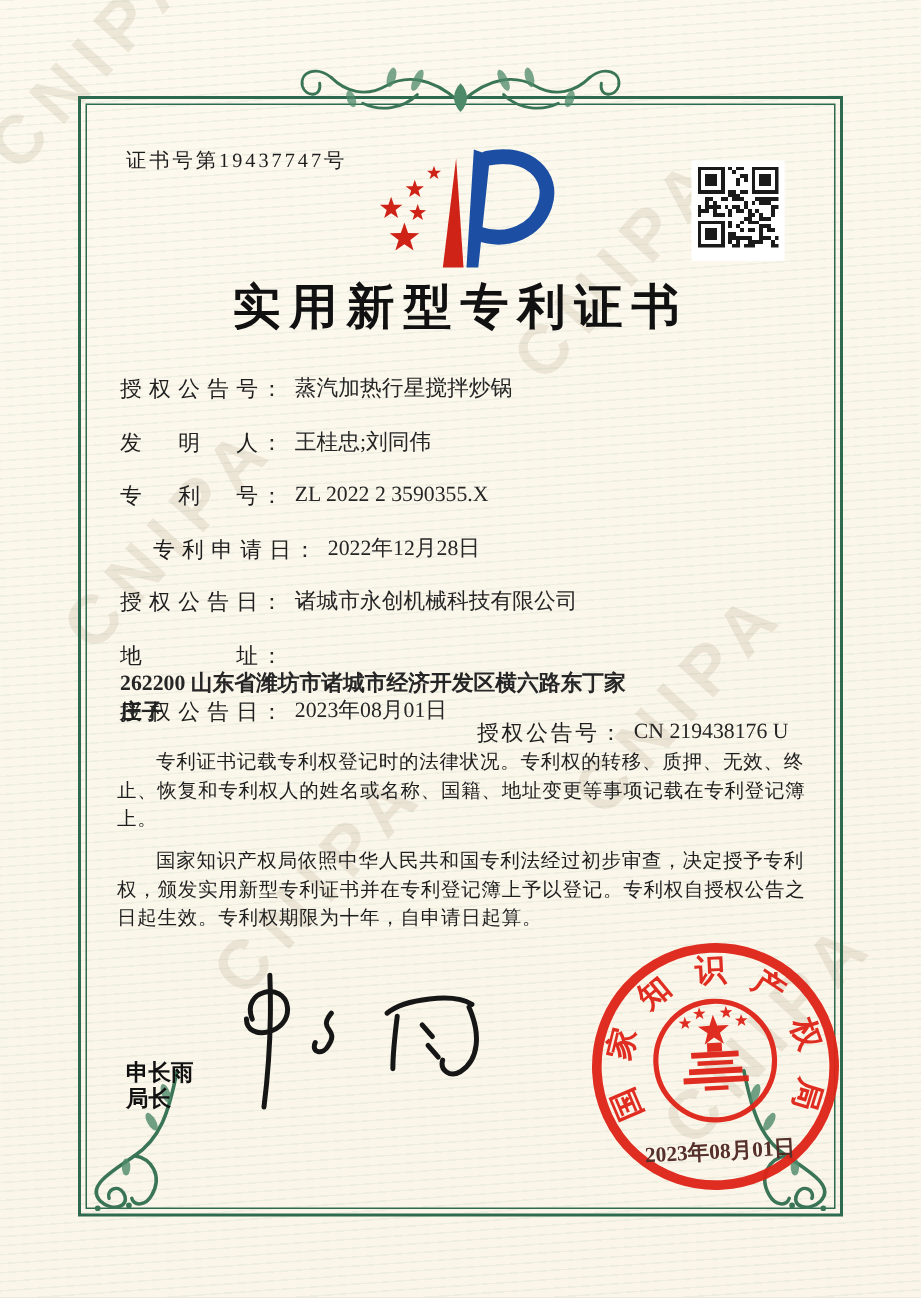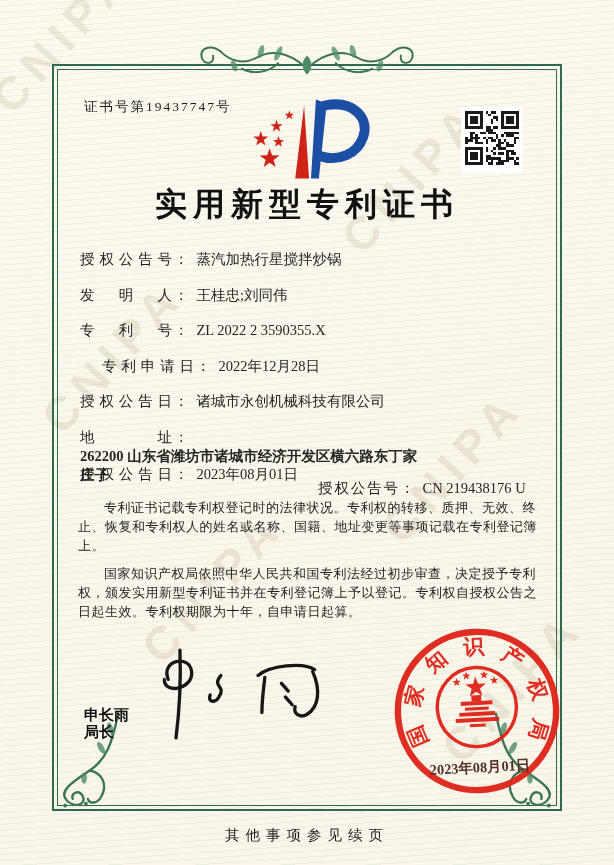--- a/index.html
+++ b/index.html
@@ -328,15 +328,14 @@
       <rect x="-5" y="-12" width="10" height="6"></rect>
       <rect x="-16" y="-6" width="32" height="4"></rect>
       <rect x="-12" y="0" width="24" height="3"></rect>
       <rect x="-18" y="5" width="36" height="4"></rect>
       <rect x="-22" y="11" width="44" height="4"></rect>
       <rect x="-8" y="17" width="16" height="3"></rect>
     </g>
     <text x="90" y="152" text-anchor="middle" font-size="14.5" font-weight="bold" fill="#4d2620">2023年08月01日</text>
   </svg>
 
-  <div class="note">其他事项参见续页</div>
 
 </div>
 
 </body></html>

